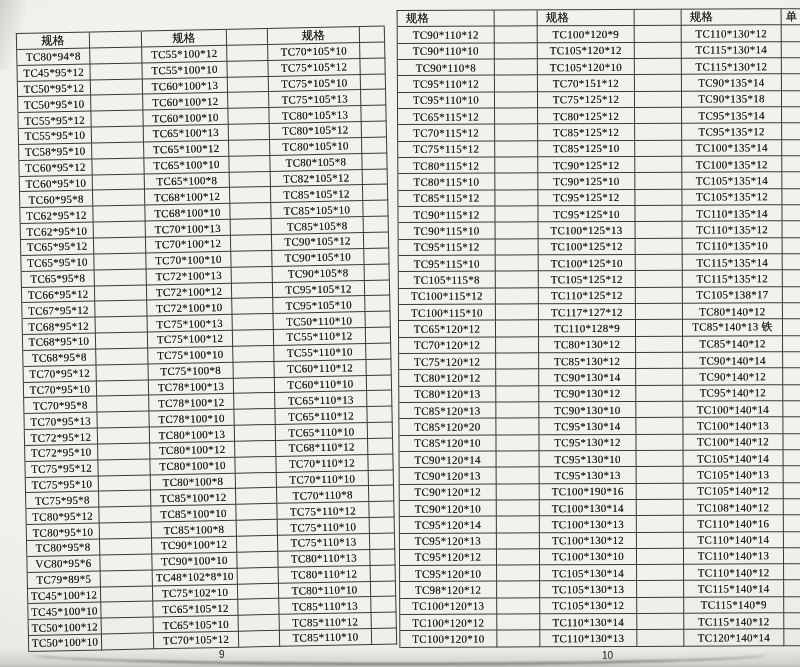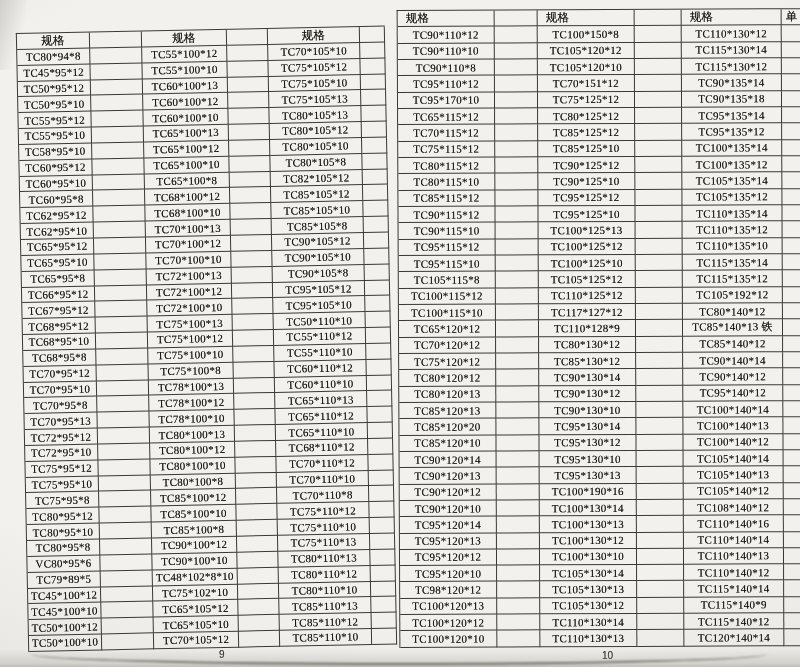--- a/index.html
+++ b/index.html
@@ -303,21 +303,21 @@
   <section class="page page-right">
     <div class="tbl">
         <div class="cell head">规格</div>
         <div class="cell head"></div>
         <div class="cell head">规格</div>
         <div class="cell head"></div>
         <div class="cell head">规格</div>
         <div class="cell head partial">单</div>
         <div class="cell">TC90*110*12</div>
         <div class="cell"></div>
-        <div class="cell">TC100*150*8</div>
+        <div class="cell">TC100*120*9</div>
         <div class="cell"></div>
         <div class="cell">TC110*130*12</div>
         <div class="cell"></div>
         <div class="cell">TC90*110*10</div>
         <div class="cell"></div>
         <div class="cell">TC105*120*12</div>
         <div class="cell"></div>
         <div class="cell">TC115*130*14</div>
         <div class="cell"></div>
         <div class="cell">TC90*110*8</div>
@@ -325,21 +325,21 @@
         <div class="cell">TC105*120*10</div>
         <div class="cell"></div>
         <div class="cell">TC115*130*12</div>
         <div class="cell"></div>
         <div class="cell">TC95*110*12</div>
         <div class="cell"></div>
         <div class="cell">TC70*151*12</div>
         <div class="cell"></div>
         <div class="cell">TC90*135*14</div>
         <div class="cell"></div>
-        <div class="cell">TC95*170*10</div>
+        <div class="cell">TC95*110*10</div>
         <div class="cell"></div>
         <div class="cell">TC75*125*12</div>
         <div class="cell"></div>
         <div class="cell">TC90*135*18</div>
         <div class="cell"></div>
         <div class="cell">TC65*115*12</div>
         <div class="cell"></div>
         <div class="cell">TC80*125*12</div>
         <div class="cell"></div>
         <div class="cell">TC95*135*14</div>
@@ -401,21 +401,21 @@
         <div class="cell">TC105*115*8</div>
         <div class="cell"></div>
         <div class="cell">TC105*125*12</div>
         <div class="cell"></div>
         <div class="cell">TC115*135*12</div>
         <div class="cell"></div>
         <div class="cell">TC100*115*12</div>
         <div class="cell"></div>
         <div class="cell">TC110*125*12</div>
         <div class="cell"></div>
-        <div class="cell">TC105*192*12</div>
+        <div class="cell">TC105*138*17</div>
         <div class="cell"></div>
         <div class="cell">TC100*115*10</div>
         <div class="cell"></div>
         <div class="cell">TC117*127*12</div>
         <div class="cell"></div>
         <div class="cell">TC80*140*12</div>
         <div class="cell"></div>
         <div class="cell">TC65*120*12</div>
         <div class="cell"></div>
         <div class="cell">TC110*128*9</div>

